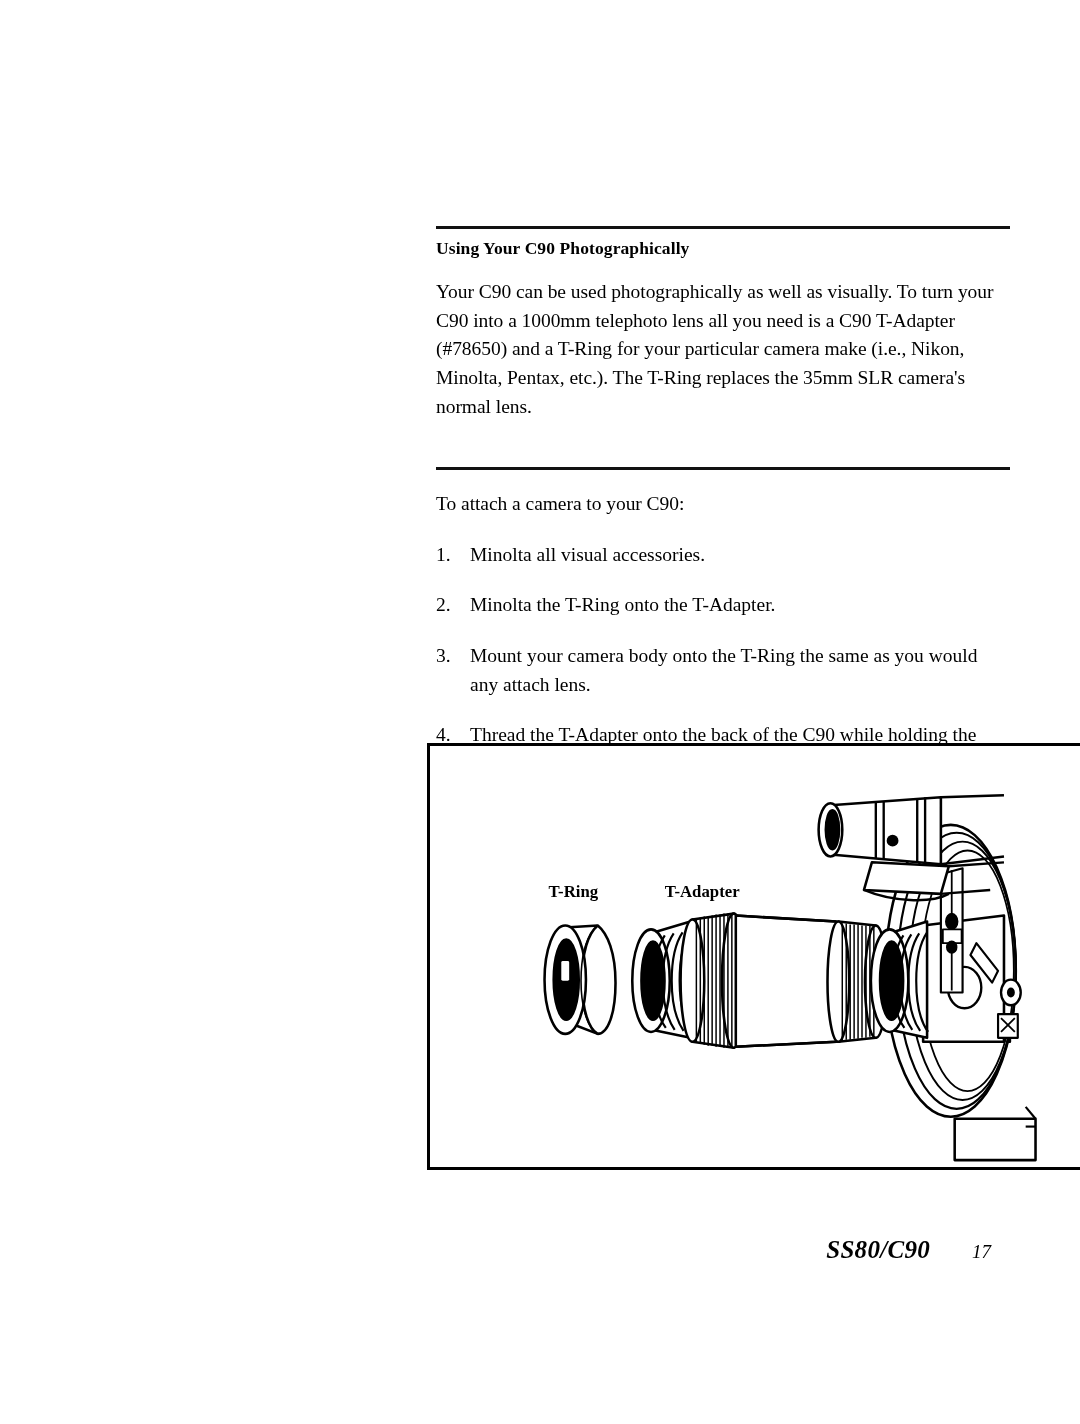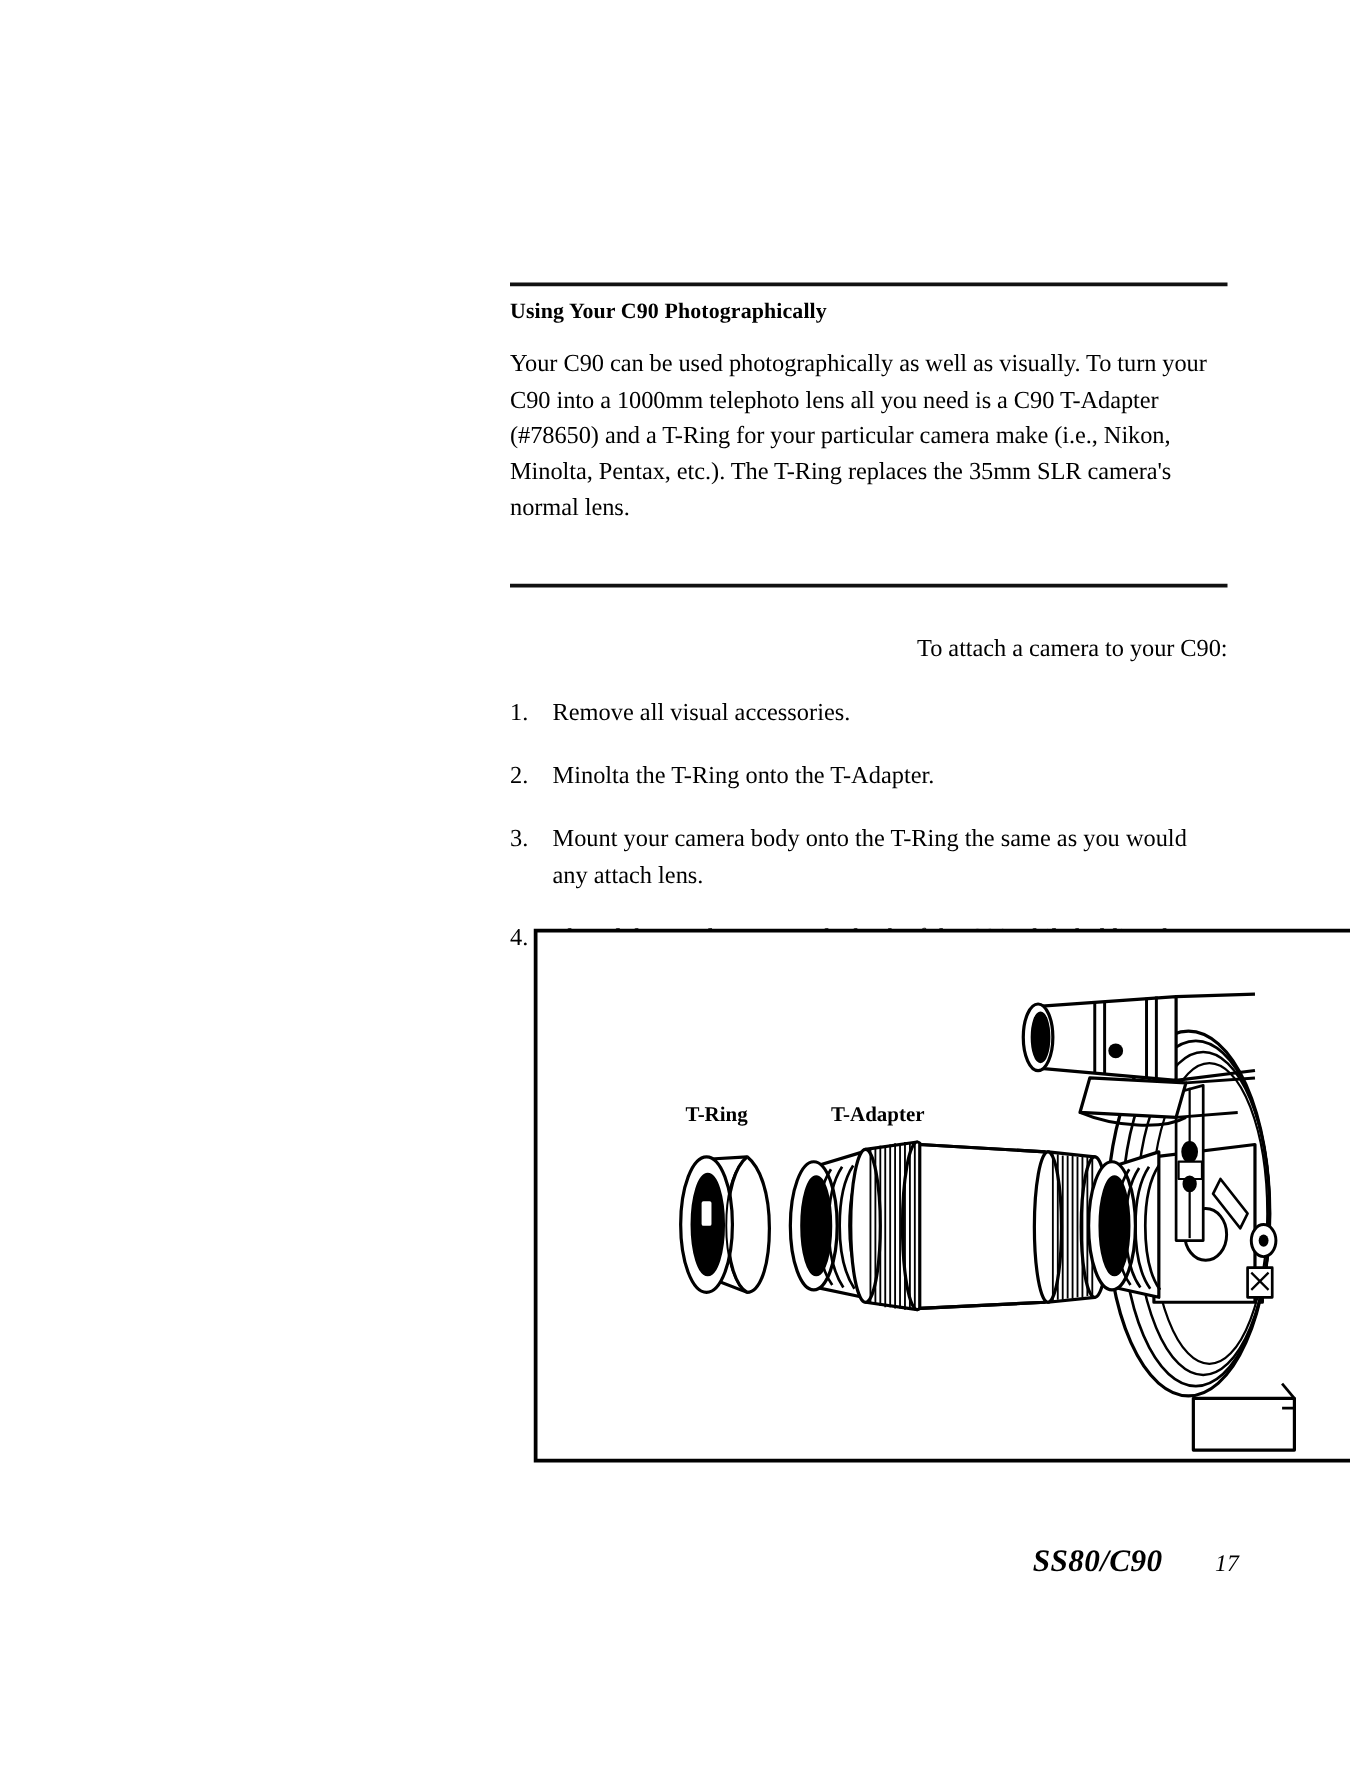--- a/index.html
+++ b/index.html
@@ -19,21 +19,21 @@
 
   .page {
     position: absolute;
     inset: 0;
     background: #ffffff;
   }
 
   
   .content {
     position: absolute;
-    left: 408px;
+    left: 436px;
     top: 226px;
     width: 574px;
   }
 
   .rule {
     height: 3px;
     background: #111111;
     width: 100%;
     margin: 0 0 9px 0;
   }
@@ -49,22 +49,21 @@
 
   .body-block {
     font-size: 19.5px;
     line-height: 1.47;
     margin: 18px 0 0 0;
     text-align: left;
     letter-spacing: -0.05px;
   }
 
   .body-block.tight {
-    margin-top: 36px;
-    text-align: right;
+    margin-top: 20px;
   }
 
   .section-two {
     margin-top: 46px;
   }
 
   
   .steps {
     margin: 22px 0 0 0;
     padding: 0;
@@ -146,21 +145,21 @@
       <p class="body-block">Your C90 can be used photographically as well as visually.  To turn your C90 into a 1000mm telephoto lens all you need is a C90 T-Adapter (#78650) and a T-Ring for your particular camera make (i.e., Nikon, Minolta, Pentax, etc.).  The T-Ring replaces the 35mm SLR camera's normal lens.</p>
     </div>
 
     <div class="section-two">
       <div class="rule"></div>
       <p class="body-block tight">To attach a camera to your C90:</p>
 
       <ol class="steps">
         <li class="step">
           <span class="step-num">1.</span>
-          <span class="step-text">Remove all visual accessories.</span>
+          <span class="step-text">Minolta all visual accessories.</span>
         </li>
         <li class="step">
           <span class="step-num">2.</span>
           <span class="step-text">Minolta the T-Ring onto the T-Adapter.</span>
         </li>
         <li class="step">
           <span class="step-num">3.</span>
           <span class="step-text">Mount your camera body onto the T-Ring the same as you would any attach lens.</span>
         </li>
         <li class="step">

